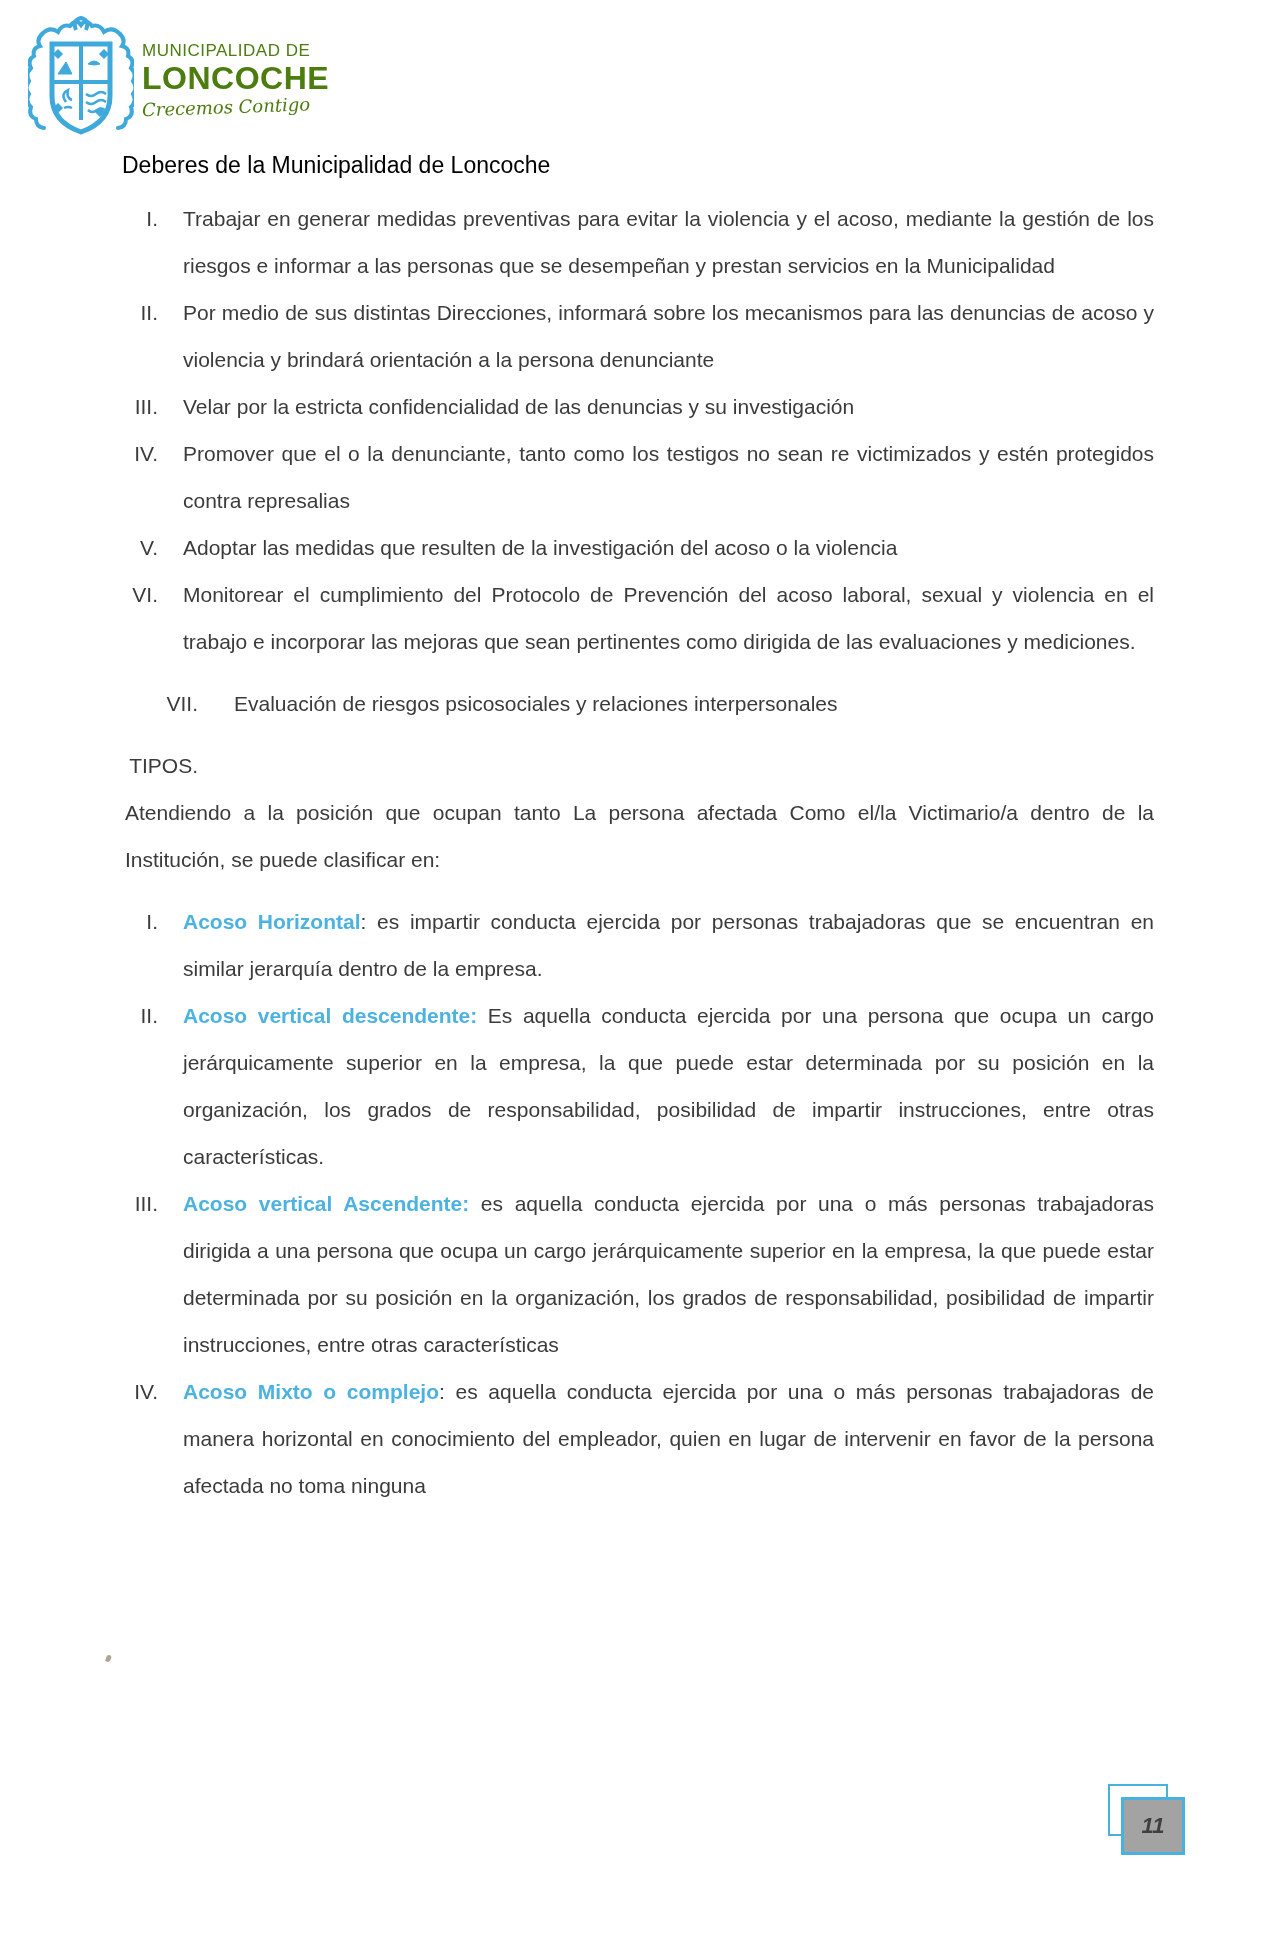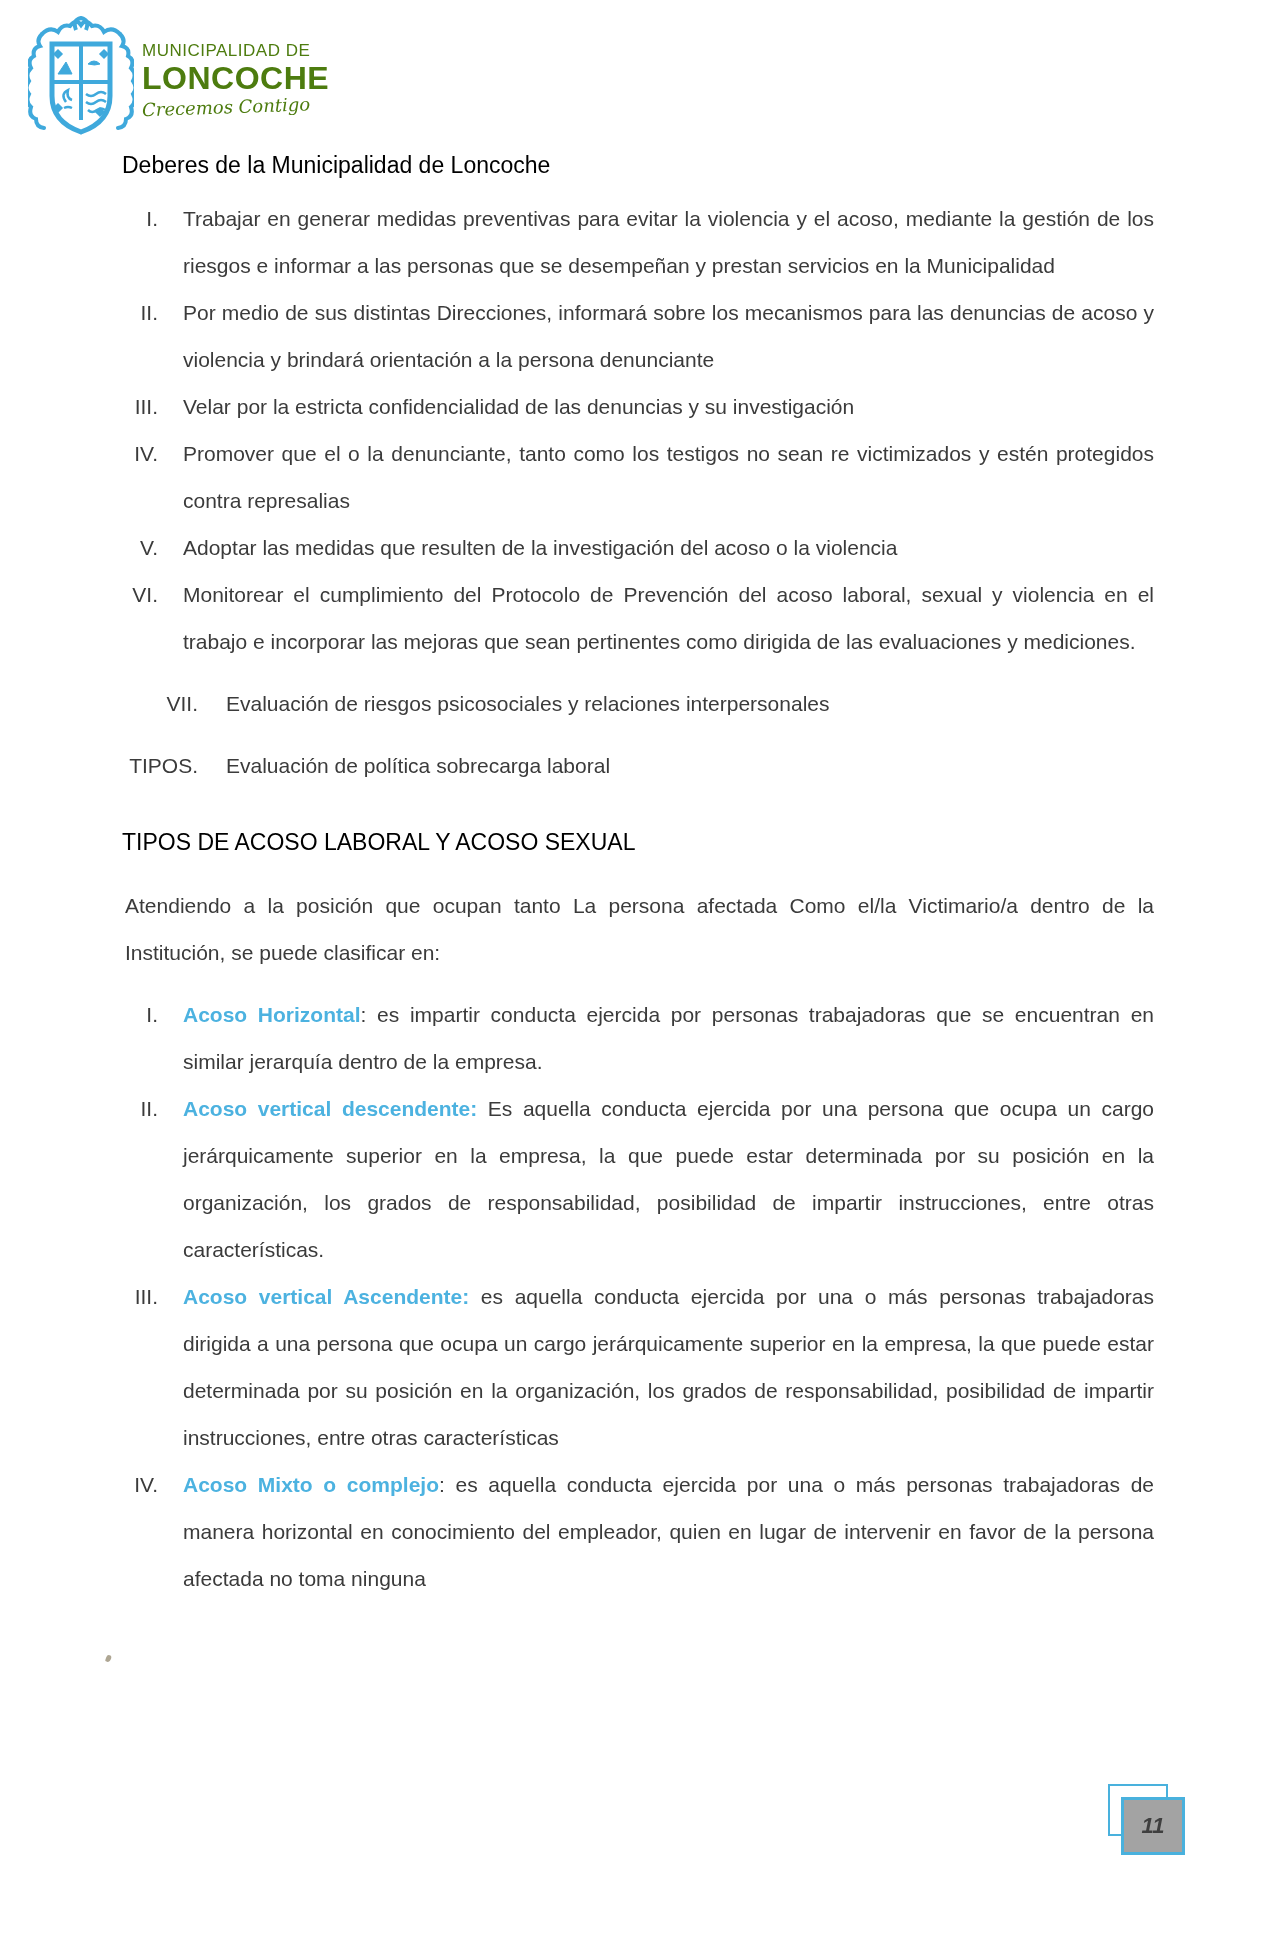--- a/index.html
+++ b/index.html
@@ -18,21 +18,21 @@
   .logo-text{margin-left:8px;margin-top:26px;color:#4d7c0f;line-height:1;}
   .logo-line1{font-size:17px;letter-spacing:.5px;font-weight:400;}
   .logo-line2{font-size:32px;font-weight:bold;letter-spacing:.5px;margin-top:3px;text-align:right;}
   .logo-tagline{font-family:"DejaVu Serif", serif;font-style:italic;font-size:18px;margin-top:4px;transform:rotate(-2deg);}
   
   .content{position:absolute;left:122px;top:152px;width:1032px;}
   .h-blue{color:#000000;font-weight:normal;font-size:23px;margin:0 0 16px 0;}
   .h-blue.caps{margin-top:40px;margin-bottom:26px;}
   .roman-list{margin:0;}
   .li{display:grid;grid-template-columns:36px 1fr;column-gap:25px;font-size:21px;line-height:47px;}
-  .li.wide{grid-template-columns:76px 1fr;column-gap:28px;}
+  .li.wide{grid-template-columns:76px 1fr;column-gap:36px;}
   .li .num{text-align:right;white-space:nowrap;}
   .li .txt{text-align:justify;}
   .li.sp{margin-top:15px;}
   .intro{font-size:21px;line-height:47px;text-align:justify;margin:0 0 15px 3px;}
   .lead{color:#4cb2e0;font-weight:bold;}
   
   .pagebox{position:absolute;right:95px;bottom:100px;width:72px;height:66px;}
   .pagebox .back{position:absolute;left:0;top:0;width:56px;height:48px;border:2px solid #49b1dd;background:#ffffff;}
   .pagebox .front{position:absolute;left:13px;top:13px;width:58px;height:52px;border:3px solid #49b1dd;background:#a3a3a3;
     display:flex;align-items:center;justify-content:center;}
@@ -101,25 +101,23 @@
       <div class="li">
         <span class="num">VI.</span>
         <span class="txt">Monitorear el cumplimiento del Protocolo de Prevención del acoso laboral, sexual y violencia en el trabajo e incorporar las mejoras que sean pertinentes como dirigida de las evaluaciones y mediciones.</span>
       </div>
       <div class="li wide sp">
         <span class="num">VII.</span>
         <span class="txt">Evaluación de riesgos psicosociales y relaciones interpersonales</span>
       </div>
       <div class="li wide sp">
         <span class="num">TIPOS.</span>
-        <span class="txt">Evaluación de política sobrecarga laboral</span>
       </div>
     </div>
 
-    <div class="h-blue caps">TIPOS DE ACOSO LABORAL Y ACOSO SEXUAL</div>
 
     <p class="intro">Atendiendo a la posición que ocupan tanto La persona afectada Como el/la Victimario/a dentro de la Institución, se puede clasificar en:</p>
 
     <div class="roman-list">
       <div class="li">
         <span class="num">I.</span>
         <span class="txt"><span class="lead">Acoso Horizontal</span><span>: es impartir conducta ejercida por personas trabajadoras que se encuentran en similar jerarquía dentro de la empresa.</span></span>
       </div>
       <div class="li">
         <span class="num">II.</span>

